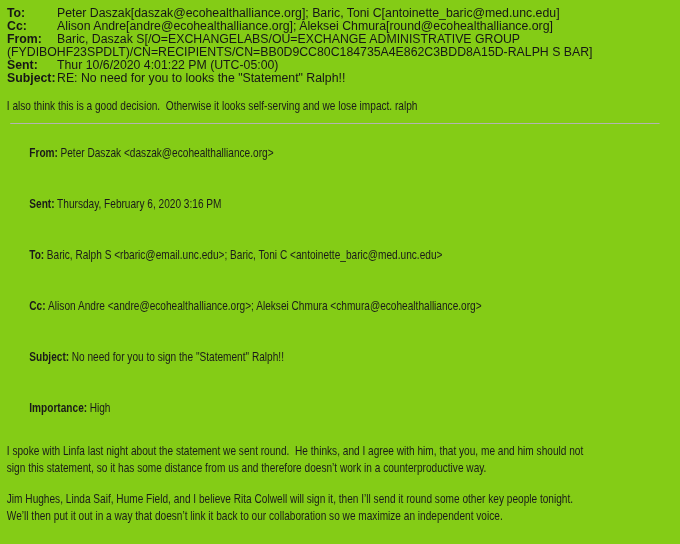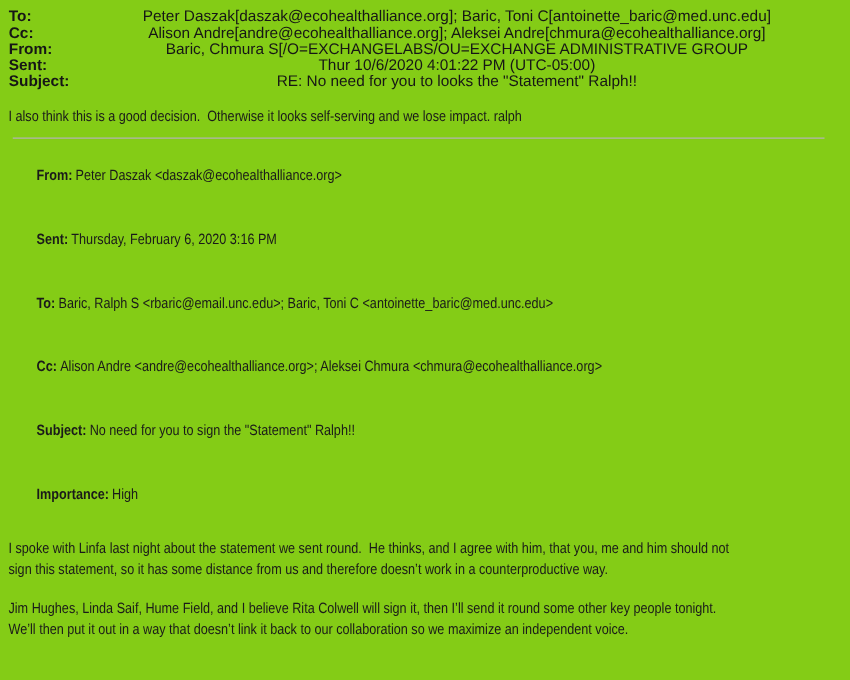--- a/index.html
+++ b/index.html
@@ -24,21 +24,21 @@
     line-height: 13px;
     color: #161616;
   }
   .hrow { display: flex; }
   .hlabel {
     font-weight: bold;
     width: 50px;
     flex: 0 0 50px;
     white-space: nowrap;
   }
-  .hval { white-space: pre-wrap; flex: 1; text-align: center; }
+  .hval { white-space: pre-wrap; flex: 1; }
   .hcont { white-space: pre-wrap; }
 
   
   .condense {
     transform: scaleX(0.85);
     transform-origin: 0 0;
     width: 790px;
     padding-left: 8px;
     font-size: 11.9px;
     color: #1a1a1a;
@@ -67,26 +67,27 @@
 
 <div class="page">
 
   <div class="top-header">
     <div class="hrow">
       <span class="hlabel">To:</span>
       <span class="hval">Peter Daszak[daszak@ecohealthalliance.org]; Baric, Toni C[antoinette_baric@med.unc.edu]</span>
     </div>
     <div class="hrow">
       <span class="hlabel">Cc:</span>
-      <span class="hval">Alison Andre[andre@ecohealthalliance.org]; Aleksei Andre[chmura@ecohealthalliance.org]</span>
+      <span class="hval">Alison Andre[andre@ecohealthalliance.org]; Aleksei Chmura[round@ecohealthalliance.org]</span>
     </div>
     <div class="hrow">
       <span class="hlabel">From:</span>
-      <span class="hval">Baric, Chmura S[/O=EXCHANGELABS/OU=EXCHANGE ADMINISTRATIVE GROUP</span>
+      <span class="hval">Baric, Daszak S[/O=EXCHANGELABS/OU=EXCHANGE ADMINISTRATIVE GROUP</span>
     </div>
+    <div class="hcont">(FYDIBOHF23SPDLT)/CN=RECIPIENTS/CN=BB0D9CC80C184735A4E862C3BDD8A15D-RALPH S BAR]</div>
     <div class="hrow">
       <span class="hlabel">Sent:</span>
       <span class="hval">Thur 10/6/2020 4:01:22 PM (UTC-05:00)</span>
     </div>
     <div class="hrow">
       <span class="hlabel">Subject:</span>
       <span class="hval">RE: No need for you to looks the "Statement" Ralph!!</span>
     </div>
   </div>
 

